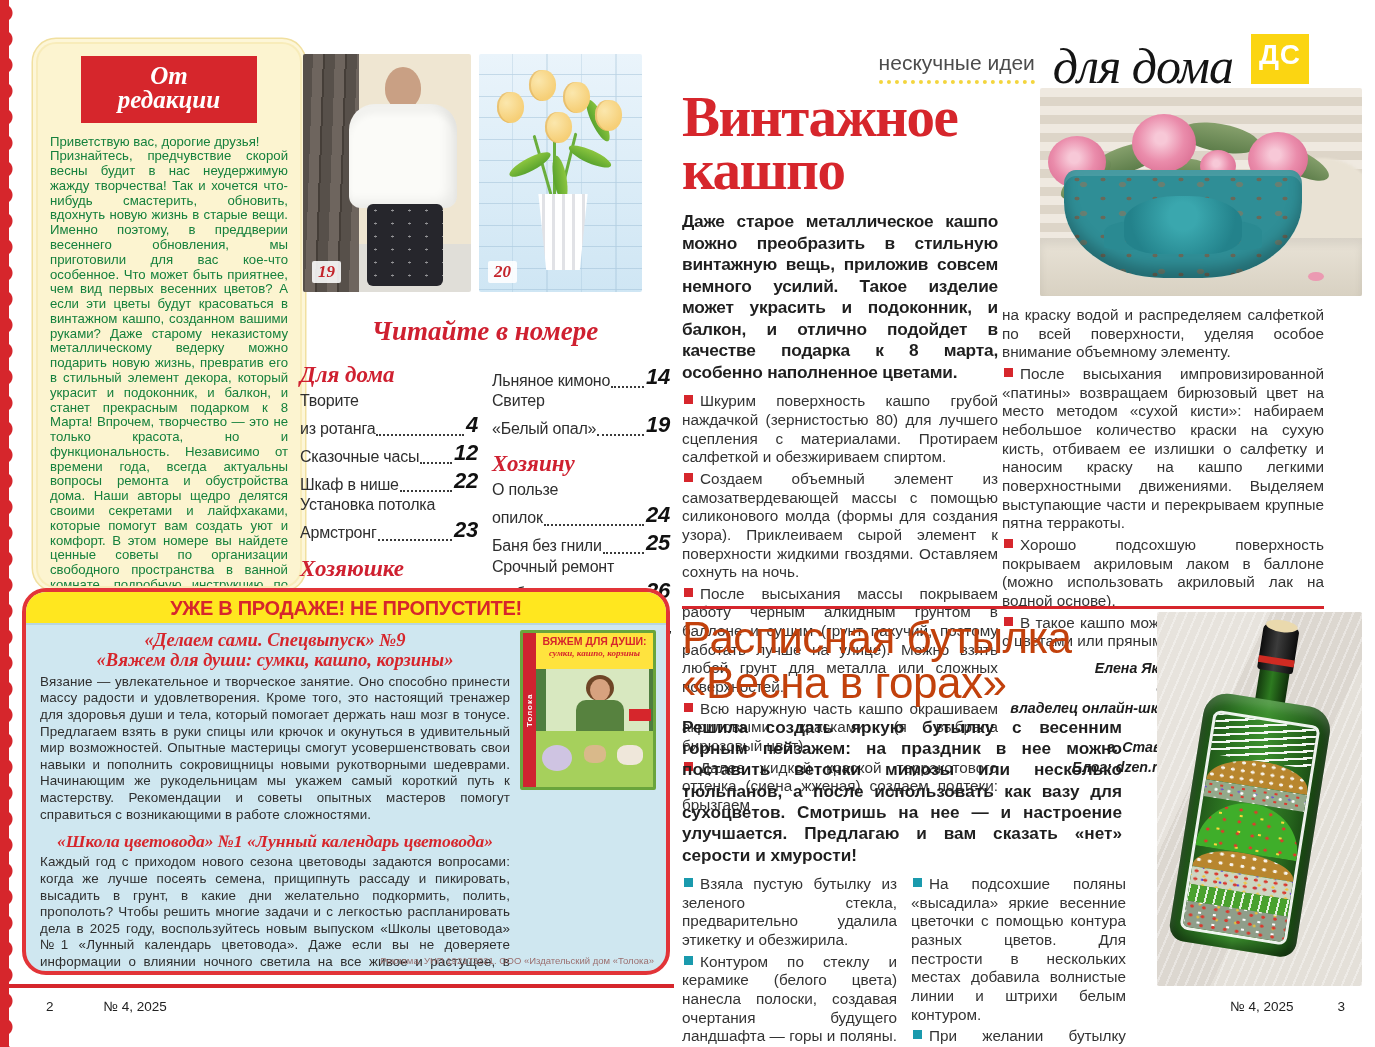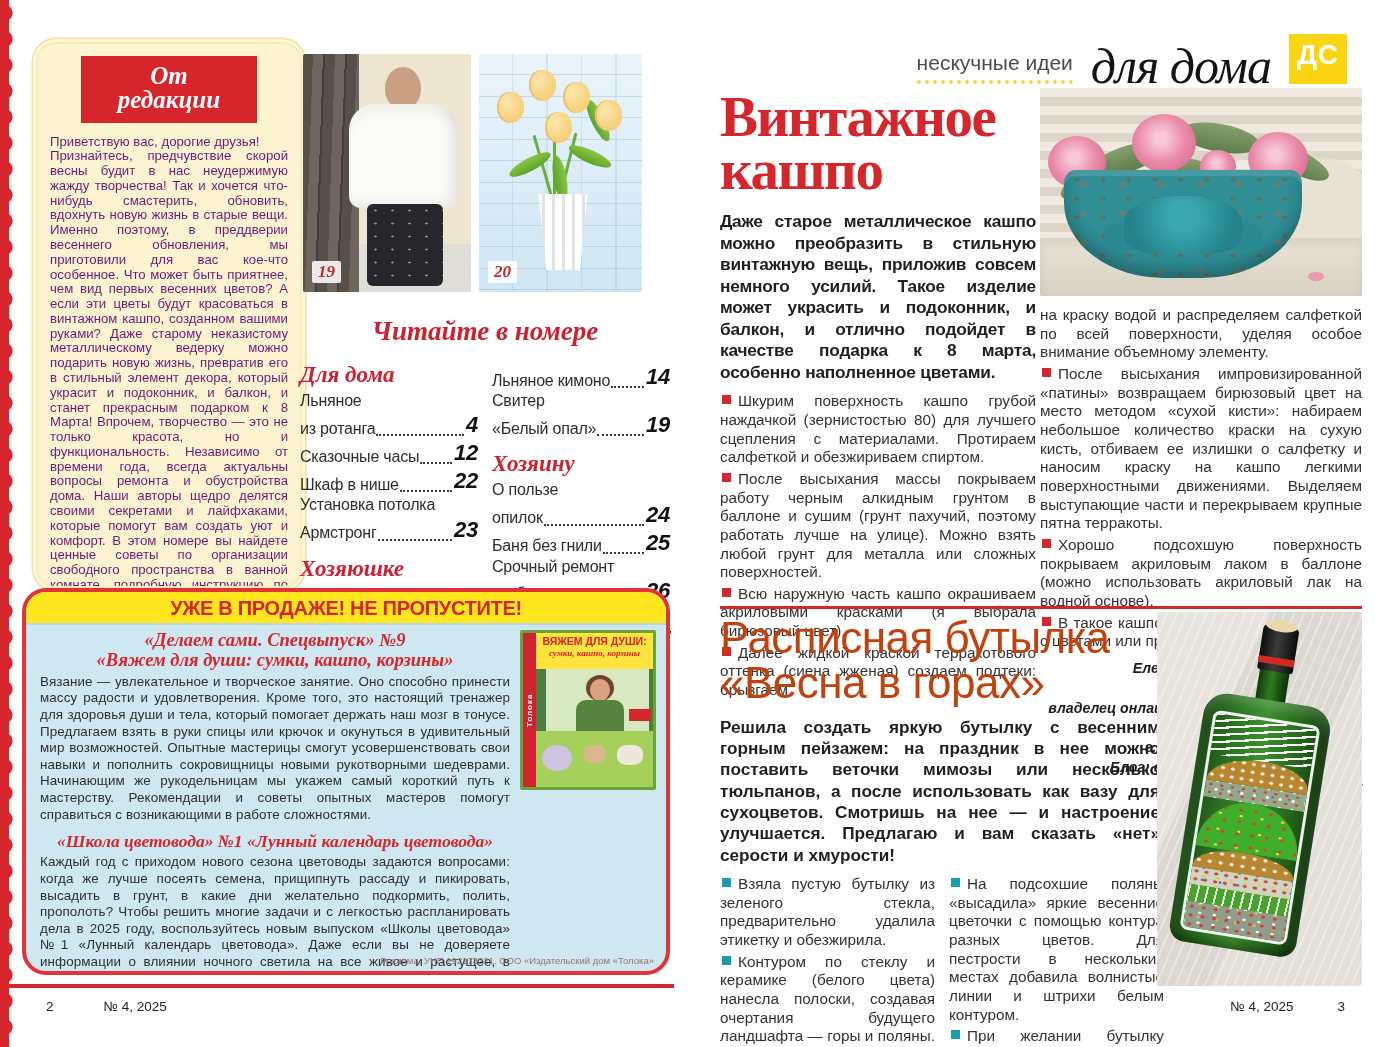--- a/index.html
+++ b/index.html
@@ -11,21 +11,21 @@
     background:
       radial-gradient(circle 9px at 4px 13px, #d6262c 8px, rgba(0,0,0,0) 9px) 0 0/18px 26px repeat-y,
       linear-gradient(#d6262c,#d6262c) 0 0/9px 100% no-repeat; }
 
   
   .edbox { position:absolute; left:38px; top:44px; width:262px; height:542px;
     background:#fcf4d0; border-radius:18px; padding:10px 12px;
     box-shadow:0 0 0 2px #f8ecba, 0 0 0 5px #fdf6d8, 0 0 0 6.5px #f1e0a0; overflow:hidden; }
   .edbadge { width:176px; margin:2px auto 0; background:#d6262c; color:#fff; text-align:center;
     font:700 italic 25px/0.95 "Liberation Serif", serif; padding:8px 4px 11px; }
-  .edtext { margin-top:12px; font-size:13.2px; line-height:1.12; text-align:justify; color:#701a75; hyphens:auto; }
+  .edtext { margin-top:12px; font-size:13.2px; line-height:1.12; text-align:justify; color:#15803d; hyphens:auto; }
   .edtext .greet { margin-bottom:0; }
 
   
   .photo { position:absolute; overflow:hidden; border-radius:2px; background:#eee; }
   .pnum { position:absolute; left:9px; bottom:9px; font:700 italic 17px/1 "Liberation Serif", serif; color:#c4242b;
     background:rgba(255,255,255,.88); padding:2px 6px 3px; border-radius:2px; z-index:4; }
   .ph1 { left:303px; top:54px; width:168px; height:238px; background:linear-gradient(180deg,#efe6d2 0 80%, #e0ded8 80% 100%); }
   .ph1 .plank { position:absolute; left:0; top:0; width:56px; height:100%;
     background:repeating-linear-gradient(92deg,#57504a 0 10px,#6e655e 10px 20px,#453e38 20px 22px); }
   .ph1 .head { position:absolute; left:82px; top:13px; width:36px; height:42px; border-radius:50% 50% 46% 46%; background:#c9a084; }
@@ -150,21 +150,21 @@
   .cv2 .g-head { position:absolute; left:30px; top:22px; width:22px; height:24px; border-radius:50%; background:#d7a482; }
   .cv2 .g-pot { position:absolute; left:24px; top:52px; width:28px; height:22px; background:#cf3b2c; border-radius:3px 3px 8px 8px; }
   .cv2 .badge { position:absolute; left:2px; top:34px; width:26px; height:26px; border-radius:50%; background:#f265a0; border:2px solid #fff; z-index:3; }
 
   
   .lrule { position:absolute; left:0; top:984px; width:674px; height:4px; background:#d6262c; }
   .fl { position:absolute; left:46px; top:999px; font-size:13.5px; color:#222; display:flex; gap:50px; }
   .fr { position:absolute; right:30px; top:999px; display:flex; gap:44px; font-size:13.5px; color:#222; }
 
   
-  .rp { position:absolute; left:695px; top:0; width:680px; height:1047px; }
+  .rp { position:absolute; left:657px; top:0; width:680px; height:1047px; }
   .rph { position:absolute; top:34px; right:28px; display:flex; align-items:flex-end; gap:18px; }
   .kicker { font-size:21px; color:#4c4c4c; line-height:1; padding-bottom:7px; border-bottom:4px dotted #f3d53e; }
   .brand { font:400 italic 50px/0.72 "Liberation Serif", serif; color:#141414; letter-spacing:-1px; }
   .logo { width:58px; height:50px; background:#fbd512; color:#fff; font:700 28px/42px "Liberation Sans", sans-serif;
     text-align:center; letter-spacing:1px; }
 
   .a1l { position:absolute; left:25px; top:90px; width:316px; }
   .a1h { font:700 57px/0.93 "Liberation Serif", serif; color:#d6262c; letter-spacing:-1.5px; }
   .lead1 { margin:15px 0 9px; font-weight:700; font-size:17.3px; line-height:1.245; text-align:justify; color:#1f1f1f; letter-spacing:-0.2px; hyphens:auto; }
   .blist { list-style:none; font-size:15.3px; line-height:1.22; text-align:justify; color:#333; hyphens:auto; }
@@ -228,21 +228,21 @@
     <div class="vase"></div>
     <span class="pnum">20</span>
   </figure>
 
   <div class="toc">
     <div class="toc-h">Читайте в номере</div>
     <div class="tcols">
       <div class="tcol">
         <div class="tsec first">Для дома</div>
         <div class="trow">
-            <span>Льняное</span>
+            <span>Творите</span>
           </div>
         <div class="trow">
             <span>из ротанга</span>
             <span class="dots"></span>
             <span class="tp">4</span>
           </div>
         <div class="trow">
             <span>Сказочные часы</span>
             <span class="dots"></span>
             <span class="tp">12</span>
@@ -385,20 +385,21 @@
       <span class="kicker">нескучные идеи</span>
       <span class="brand">для дома</span>
       <span class="logo">ДС</span>
     </div>
 
     <div class="a1l">
       <h1 class="a1h">Винтажное кашпо</h1>
       <p class="lead1">Даже старое металлическое кашпо можно преобразить в стильную винтажную вещь, приложив совсем немного усилий. Такое изделие может украсить и подоконник, и балкон, и отлично подойдет в качестве подарка к 8 марта, особенно наполненное цветами.</p>
       <ul class="blist">
         <li><span class="sq red"></span><span>Шкурим поверхность кашпо грубой наждачкой (зернистостью 80) для лучшего сцепления с материалами. Протираем салфеткой и обезжириваем спиртом.</span></li>
+        <li><span class="sq red"></span><span>Создаем объемный элемент из самозатвердевающей массы с помощью силиконового молда (формы для создания узора). Приклеиваем сырой элемент к поверхности жидкими гвоздями. Оставляем сохнуть на ночь.</span></li>
         <li><span class="sq red"></span><span>После высыхания массы покрываем работу черным алкидным грунтом в баллоне и сушим (грунт пахучий, поэтому работать лучше на улице). Можно взять любой грунт для металла или сложных поверхностей.</span></li>
         <li><span class="sq red"></span><span>Всю наружную часть кашпо окрашиваем акриловыми красками (я выбрала бирюзовый цвет).</span></li>
         <li><span class="sq red"></span><span>Далее жидкой краской терракотового оттенка (сиена жженая) создаем подтеки: брызгаем</span></li>
       </ul>
     </div>
 
     <div class="a1r">
       <p class="cont">на краску водой и распределяем салфеткой по всей поверхности, уделяя особое внимание объемному элементу.</p>
       <ul class="blist">
         <li><span class="sq red"></span><span>После высыхания импровизированной «патины» возвращаем бирюзовый цвет на место методом «сухой кисти»: набираем небольшое количество краски на сухую кисть, отбиваем ее излишки о салфетку и наносим краску на кашпо легкими поверхностными движениями. Выделяем выступающие части и перекрываем крупные пятна терракоты.</span></li>

